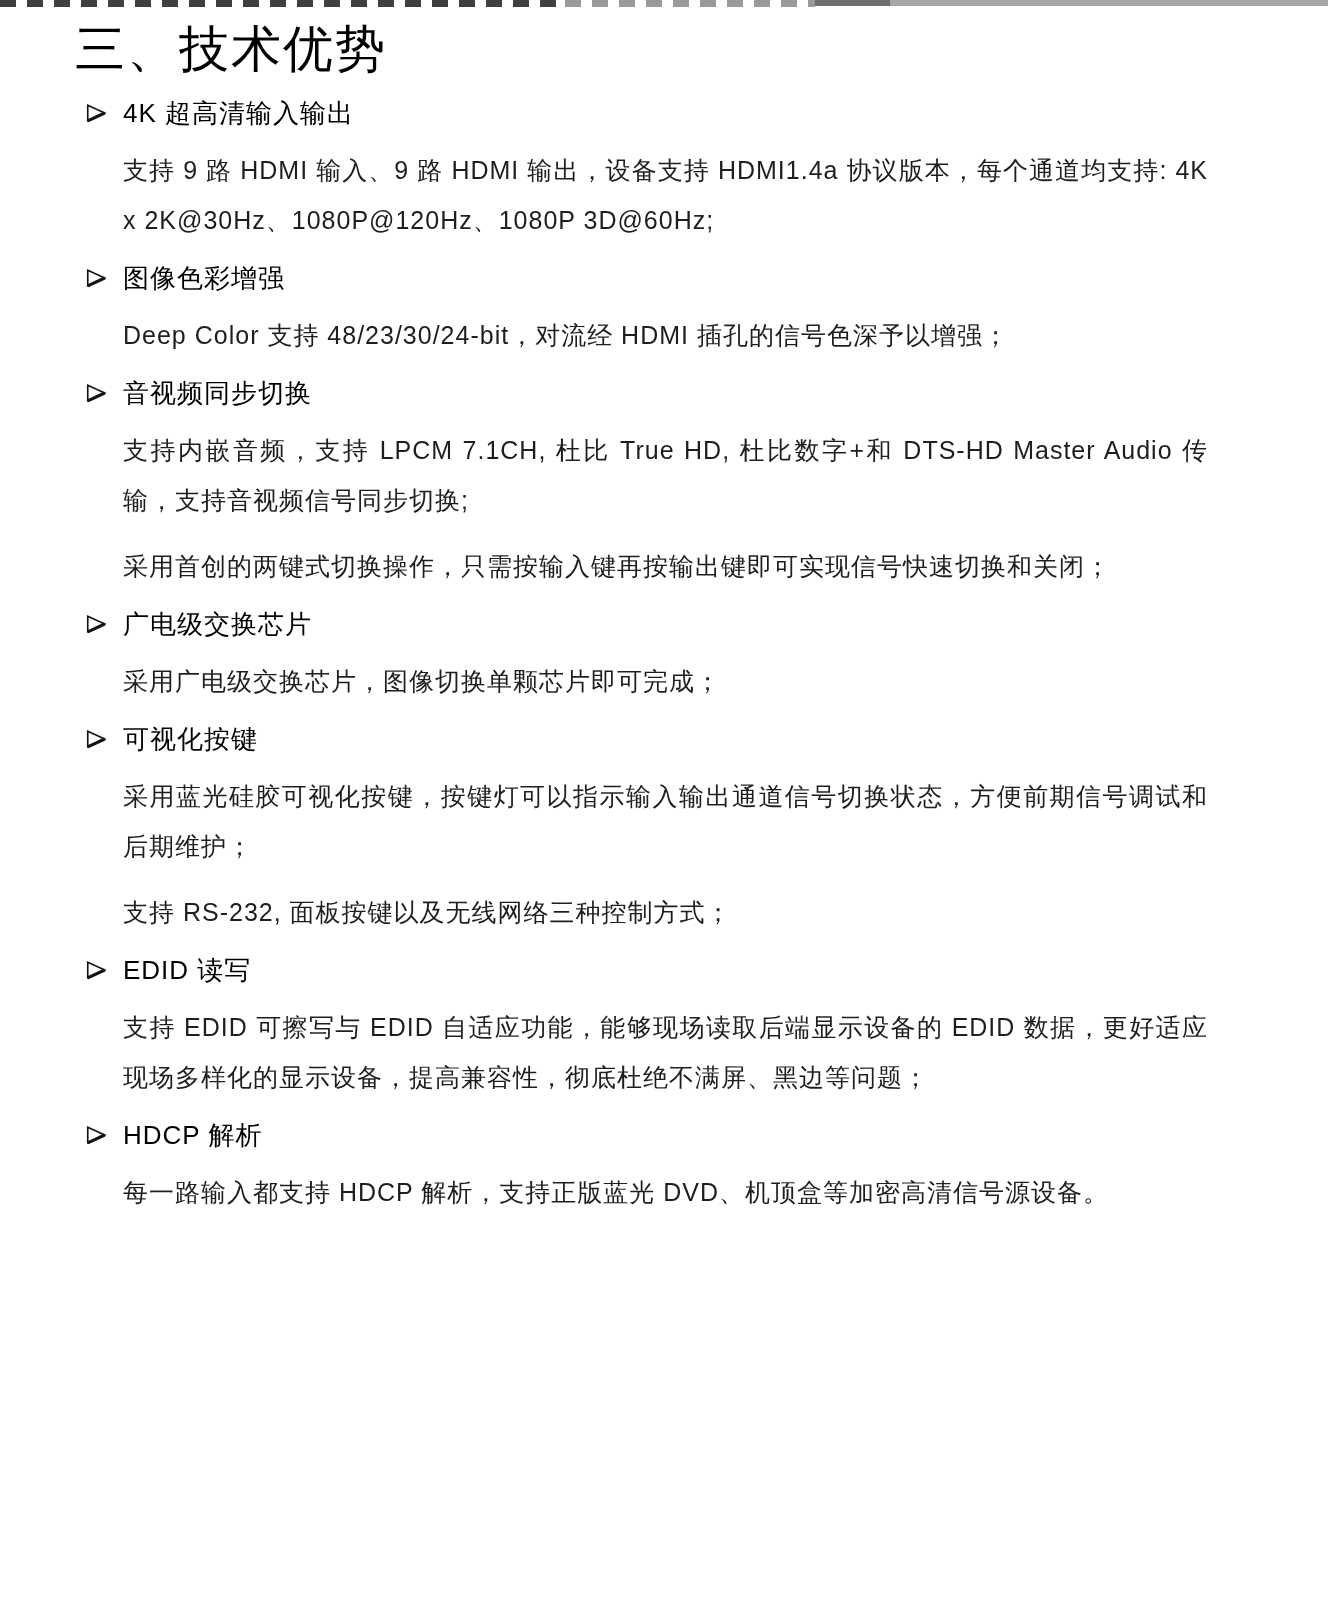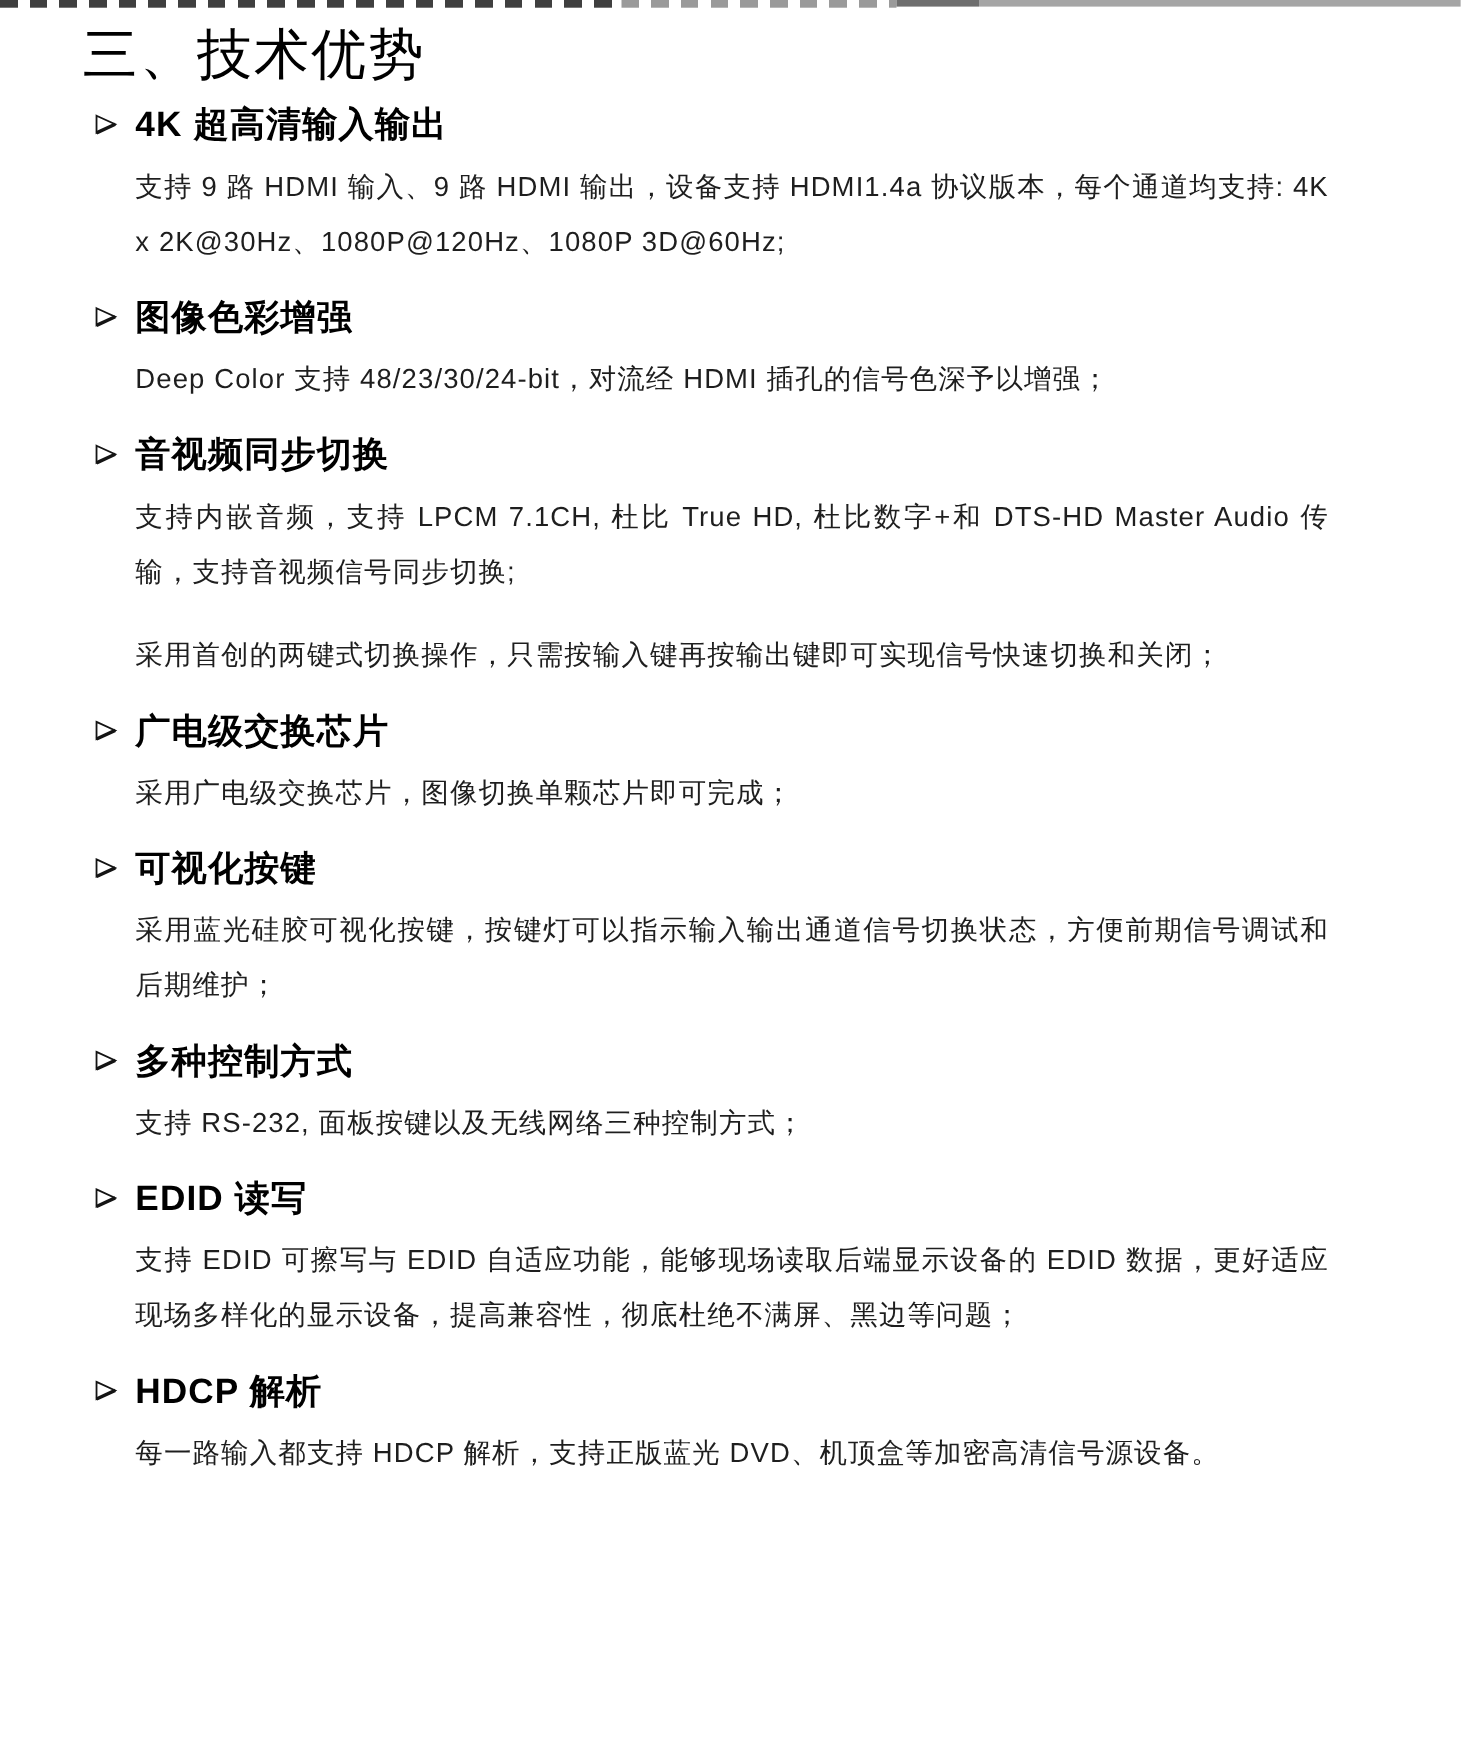--- a/index.html
+++ b/index.html
@@ -40,40 +40,40 @@
 
   .page-title {
     margin: 0;
     font-size: 50px;
     line-height: 54px;
     font-weight: normal;
     color: #000000;
     letter-spacing: 2px;
   }
 
-  .item { margin-top: 26px; padding-left: 10px; }
+  .item { margin-top: 16px; padding-left: 10px; }
   .item:first-child { margin-top: 20px; }
 
   .item-head {
     display: flex;
     align-items: center;
     gap: 16px;
   }
   .bullet {
     width: 22px; height: 22px;
     flex: 0 0 22px;
     display: inline-block;
   }
   .bullet svg { display: block; width: 22px; height: 22px; }
 
   .item-title {
     margin: 0;
-    font-size: 32px;
+    font-size: 26px;
     line-height: 34px;
-    font-weight: bold;
+    font-weight: normal;
     color: #000000;
     letter-spacing: 1px;
   }
 
   .item-body {
     margin: 15px 0 0 38px;
     font-size: 25px;
     line-height: 50px;
     letter-spacing: 1px;
     color: var(--body-color, #1e1e1e);
@@ -156,29 +156,20 @@
           <polygon points="3,3.5 21.5,12 3,20.5" fill="#ffffff" stroke="#141414" stroke-width="1.8" stroke-linejoin="miter"></polygon>
           <line x1="3" y1="20.5" x2="21.5" y2="12" stroke="#141414" stroke-width="3.4"></line>
         </svg>
       </span>
       <h2 class="item-title">可视化按键</h2>
     </div>
     <p class="item-body">采用蓝光硅胶可视化按键，按键灯可以指示输入输出通道信号切换状态，方便前期信号调试和后期维护；</p>
   </section>
 
   <section class="item">
-    <div class="item-head">
-      <span class="bullet">
-        <svg viewBox="0 0 24 24" aria-hidden="true">
-          <polygon points="3,3.5 21.5,12 3,20.5" fill="#ffffff" stroke="#141414" stroke-width="1.8" stroke-linejoin="miter"></polygon>
-          <line x1="3" y1="20.5" x2="21.5" y2="12" stroke="#141414" stroke-width="3.4"></line>
-        </svg>
-      </span>
-      <h2 class="item-title">多种控制方式</h2>
-    </div>
     <p class="item-body">支持 RS-232, 面板按键以及无线网络三种控制方式；</p>
   </section>
 
   <section class="item">
     <div class="item-head">
       <span class="bullet">
         <svg viewBox="0 0 24 24" aria-hidden="true">
           <polygon points="3,3.5 21.5,12 3,20.5" fill="#ffffff" stroke="#141414" stroke-width="1.8" stroke-linejoin="miter"></polygon>
           <line x1="3" y1="20.5" x2="21.5" y2="12" stroke="#141414" stroke-width="3.4"></line>
         </svg>

